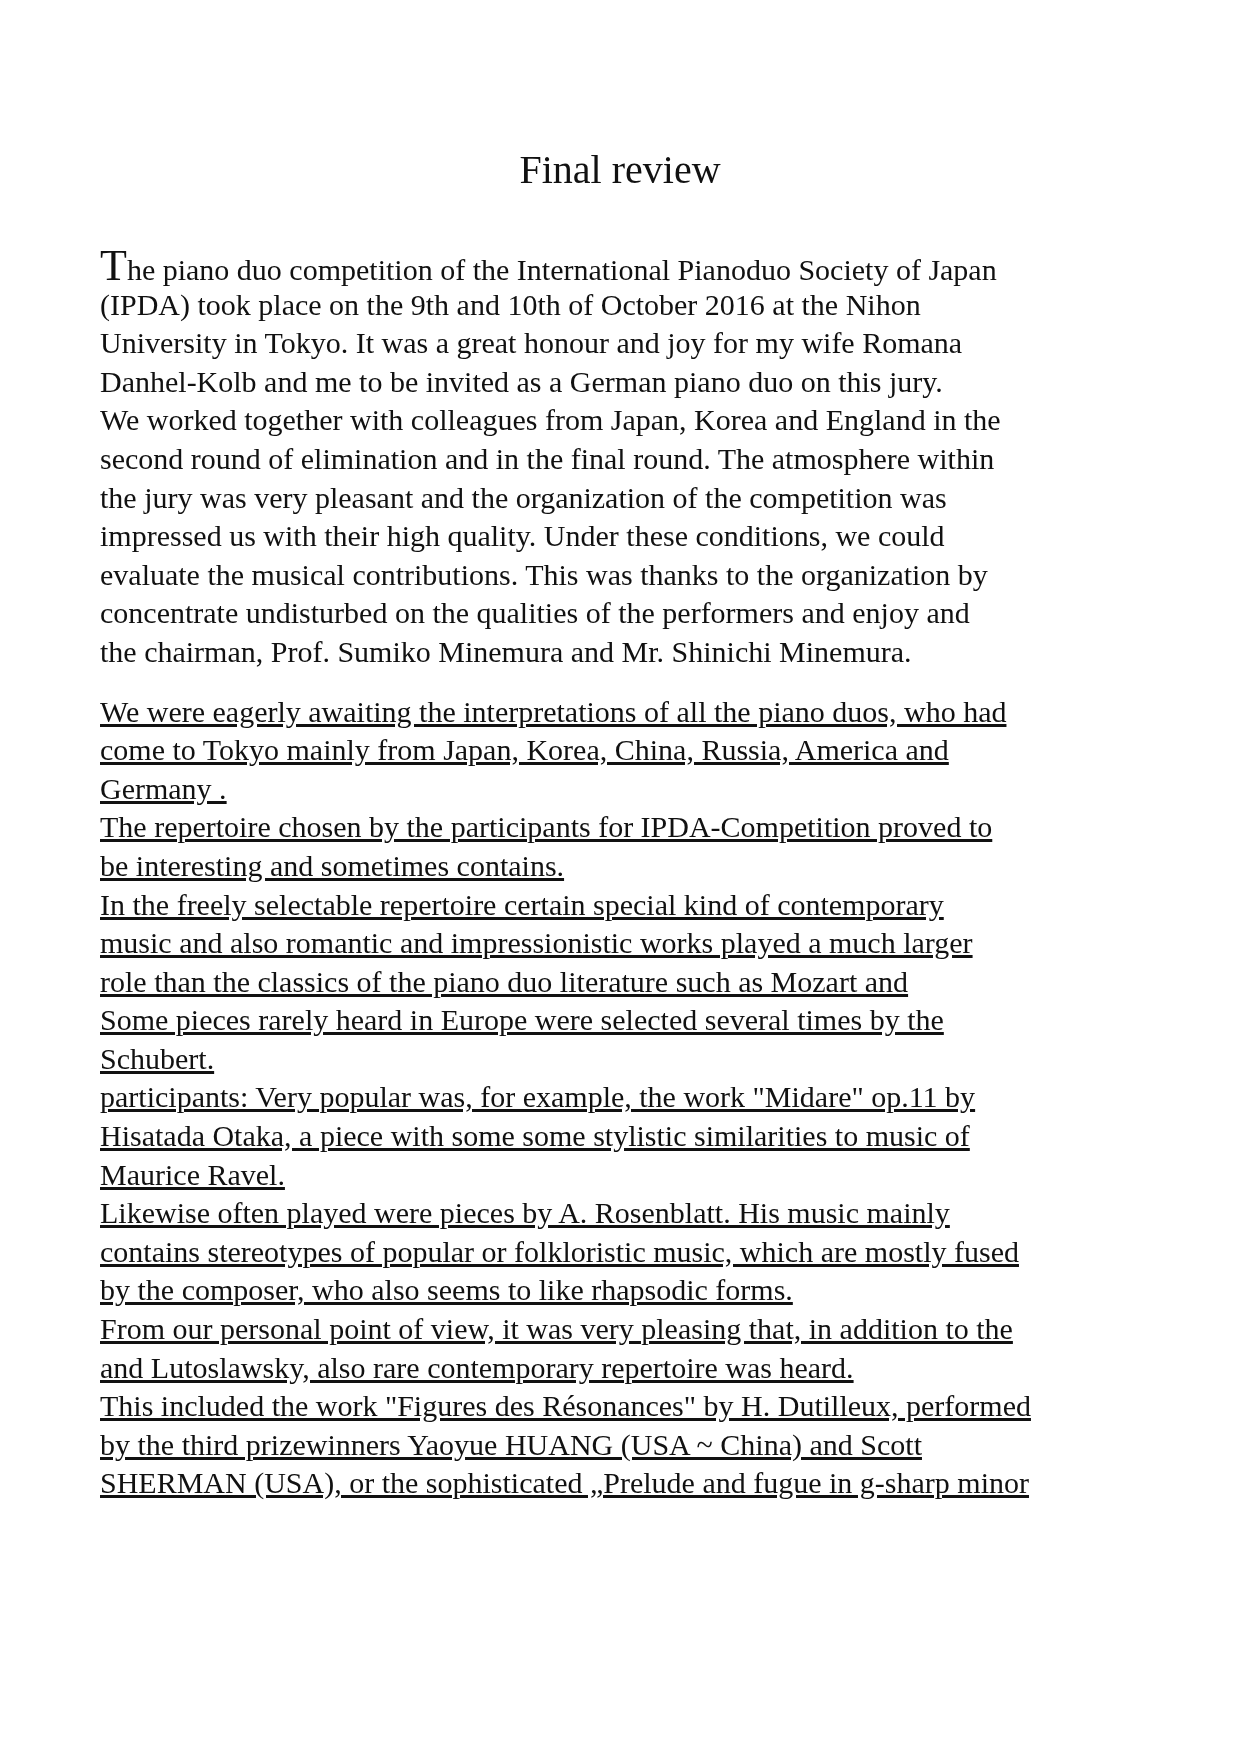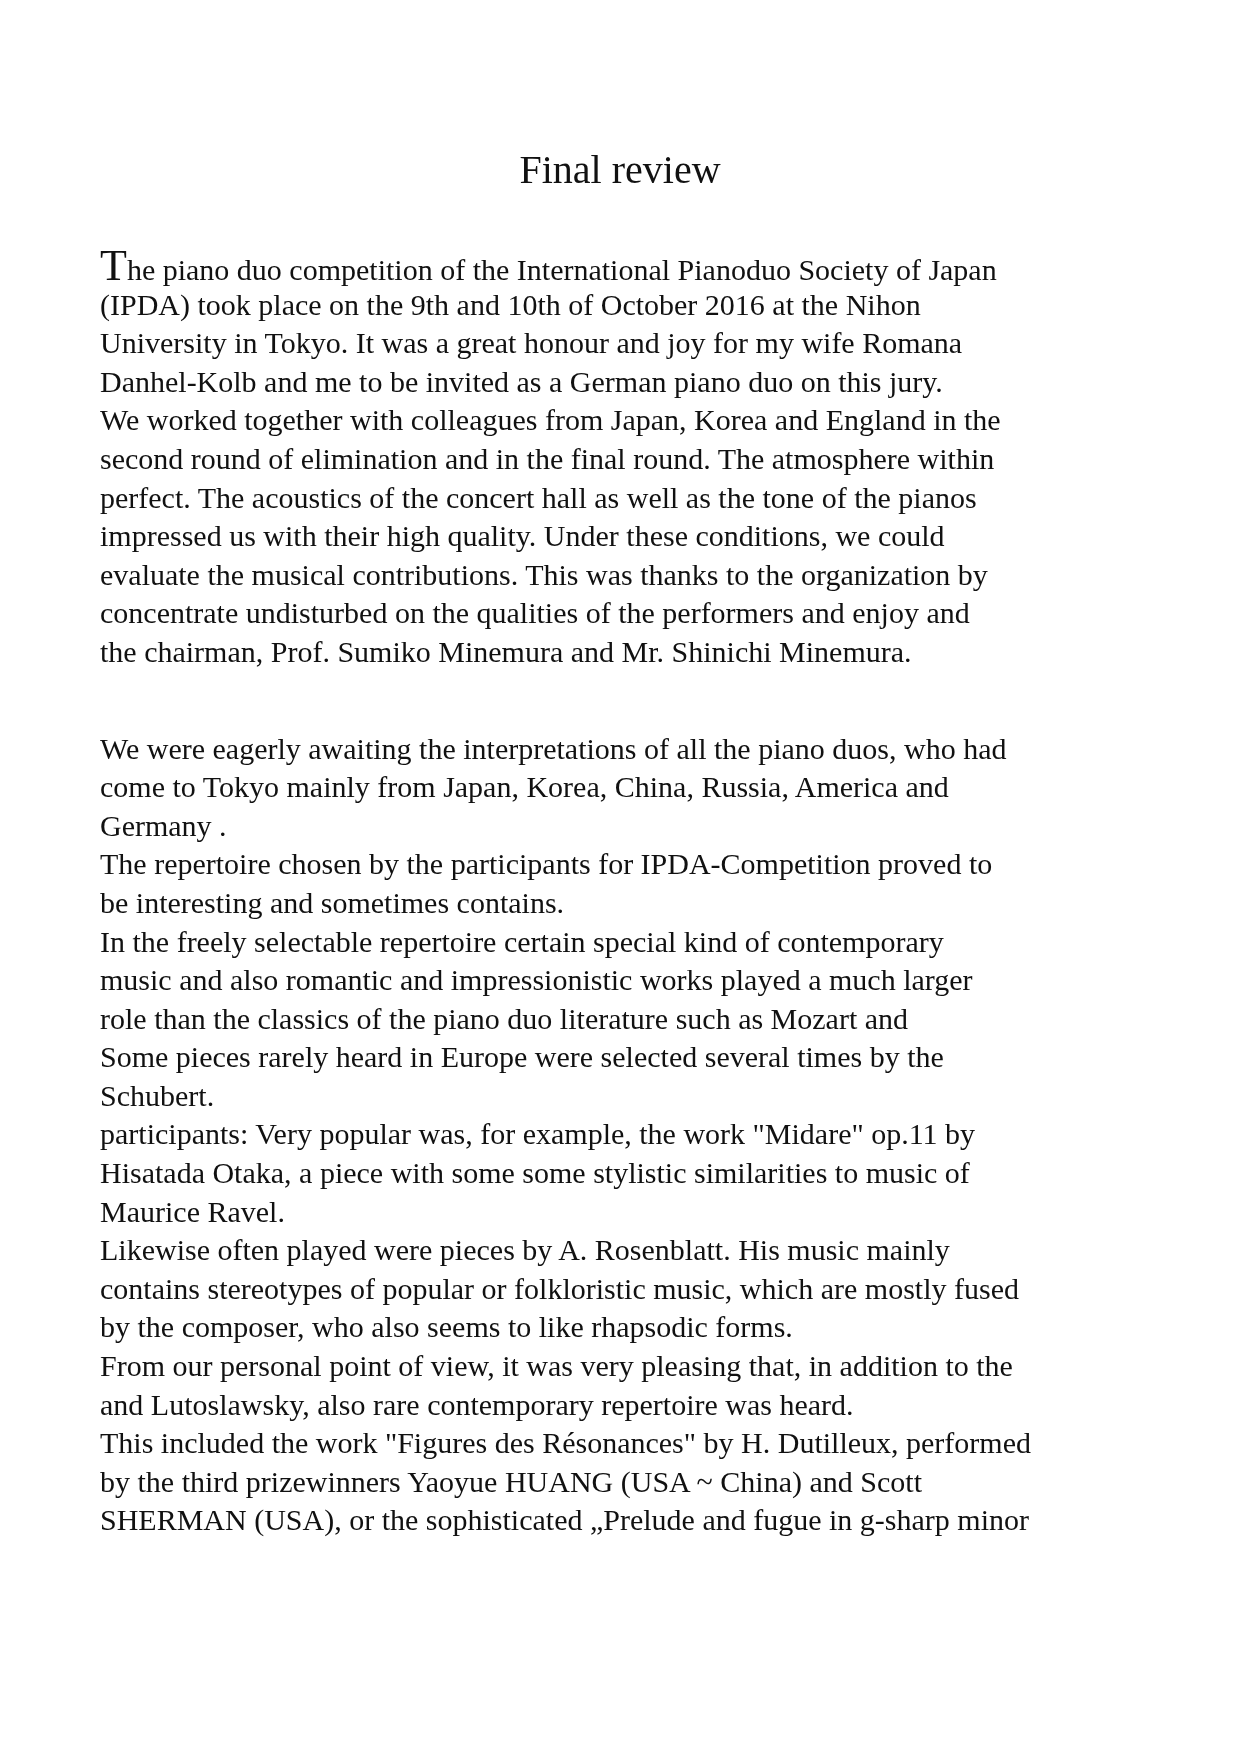--- a/index.html
+++ b/index.html
@@ -45,39 +45,40 @@
   }
   .text-line {
     white-space: nowrap;
     height: 38.6px;
   }
   .lead-initial {
     font-size: 44px;
     line-height: 38.6px;
   }
   .para-gap {
-    margin-top: 58px;
+    margin-top: 21px;
+    text-decoration: underline;
   }
 </style>
 </head>
 <body>
 
 <div class="page">
   <h1 class="title">Final review</h1>
 
   <div class="content">
     <div class="text-line"><span class="lead-initial">T</span><span>he piano duo competition of the International Pianoduo Society of Japan</span></div>
 
     <div>
         <div class="text-line">(IPDA) took place on the 9th and 10th of October 2016 at the Nihon</div>
         <div class="text-line">University in Tokyo. It was a great honour and joy for my wife Romana</div>
         <div class="text-line">Danhel-Kolb and me to be invited as a German piano duo on this jury.</div>
         <div class="text-line">We worked together with colleagues from Japan, Korea and England in the</div>
         <div class="text-line">second round of elimination and in the final round. The atmosphere within</div>
-        <div class="text-line">perfect. The acoustics of the concert hall as well as the tone of the pianos</div>
+        <div class="text-line">the jury was very pleasant and the organization of the competition was</div>
         <div class="text-line">impressed us with their high quality. Under these conditions, we could</div>
         <div class="text-line">evaluate the musical contributions. This was thanks to the organization by</div>
         <div class="text-line">concentrate undisturbed on the qualities of the performers and enjoy and</div>
         <div class="text-line">the chairman, Prof. Sumiko Minemura and Mr. Shinichi Minemura.</div>
       </div>
 
     <div class="para-gap">
         <div class="text-line">We were eagerly awaiting the interpretations of all the piano duos, who had</div>
         <div class="text-line">come to Tokyo mainly from Japan, Korea, China, Russia, America and</div>
         <div class="text-line">Germany .</div>

